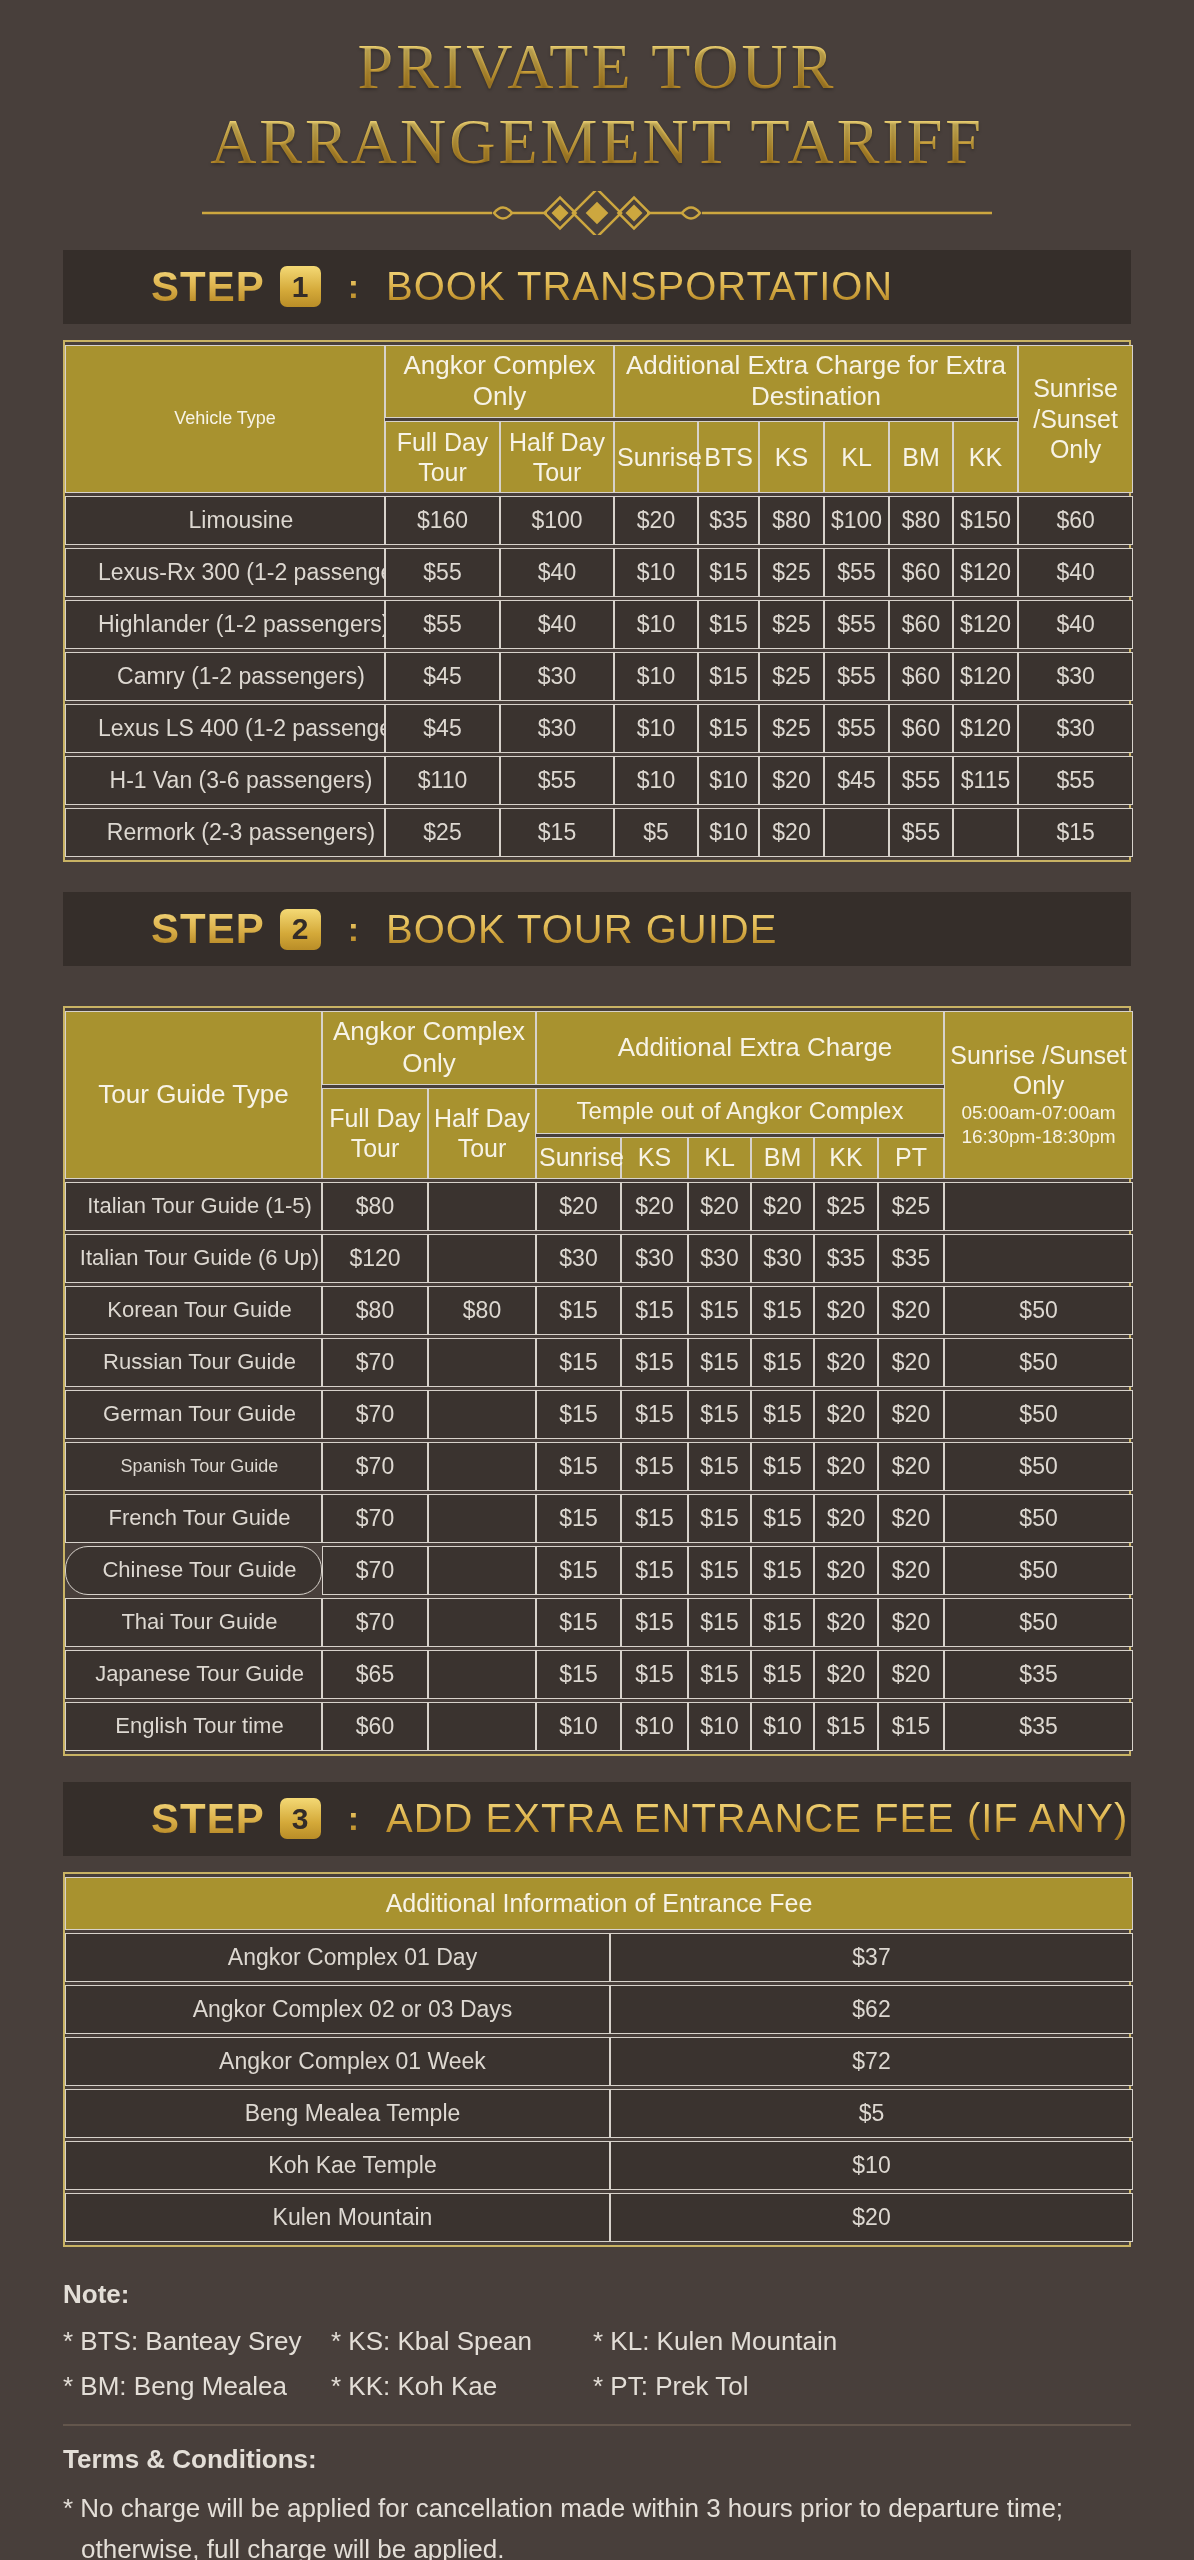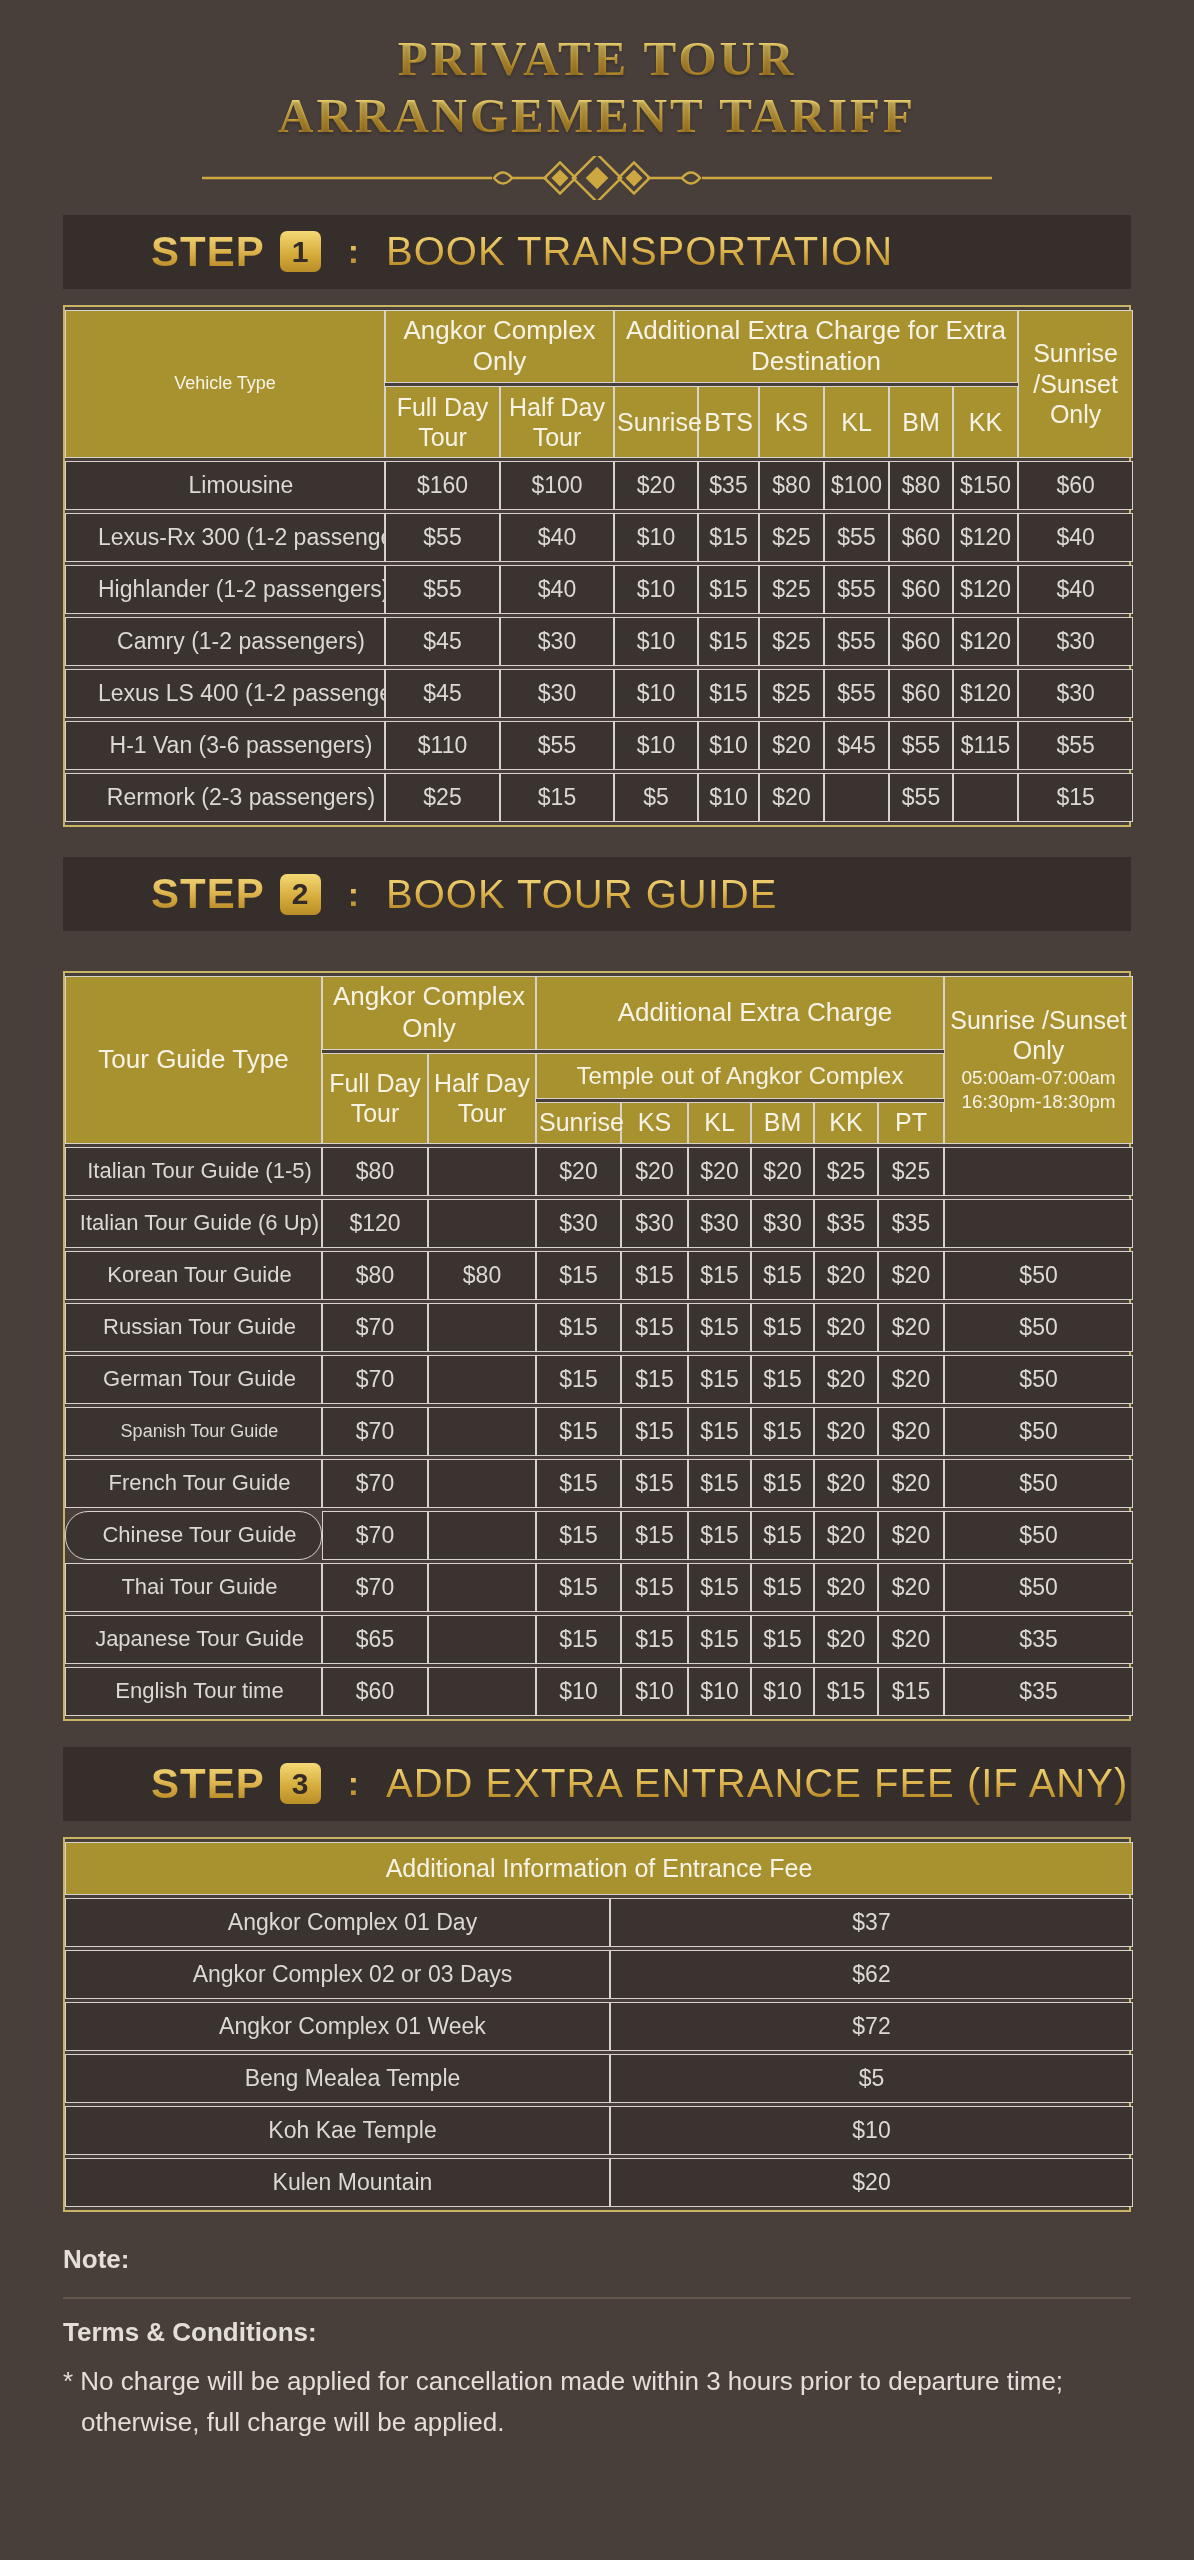--- a/index.html
+++ b/index.html
@@ -9,22 +9,22 @@
     background:#483f3b;
     font-family:"Liberation Sans", sans-serif;
     overflow:hidden;
   }
   .content { width:1068px; margin:0 auto; }
 
   
   .title-block { padding-top:30px; text-align:center; }
   .main-title {
     font-family:"Liberation Serif", serif;
-    font-weight:bold;
-    font-size:49px;
+    font-weight:normal;
+    font-size:64px;
     line-height:1.17;
     letter-spacing:3px;
     color:#e0b54a;
     background:linear-gradient(180deg,#f9e9a0 0%,#eccb62 30%,#cf9f33 62%,#a4761f 100%);
     -webkit-background-clip:text;
     background-clip:text;
     -webkit-text-fill-color:transparent;
     text-shadow:0 2px 3px rgba(0,0,0,0.25);
   }
   .ornament { margin-top:10px; height:46px; display:flex; justify-content:center; align-items:center; }
@@ -496,20 +496,28 @@
           <tr>
             <td class="label-cell">Kulen Mountain</td>
             <td>$20</td>
           </tr>
         </tbody>
     </table>
   </div>
 
   <div class="note-block">
     <div class="note-heading">Note:</div>
+    <div class="abbr-grid">
+      <span>* BTS: Banteay Srey</span>
+      <span>* KS: Kbal Spean</span>
+      <span>* KL: Kulen Mountain</span>
+      <span>* BM: Beng Mealea</span>
+      <span>* KK: Koh Kae</span>
+      <span>* PT: Prek Tol</span>
+    </div>
   </div>
 
   <div class="rule"></div>
 
   <div class="terms-block">
     <div class="terms-heading">Terms &amp; Conditions:</div>
     <div class="terms-line1">* No charge will be applied for cancellation made within 3 hours prior to departure time;</div>
     <div class="terms-line2">otherwise, full charge will be applied.</div>
   </div>
 

